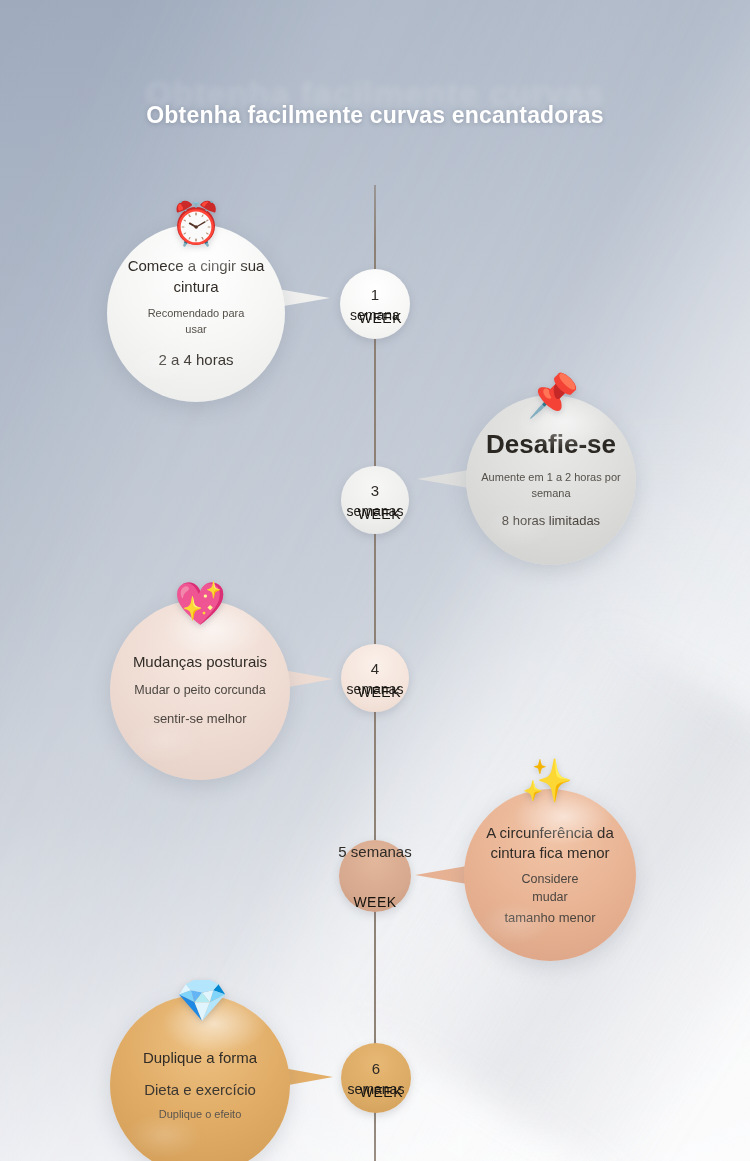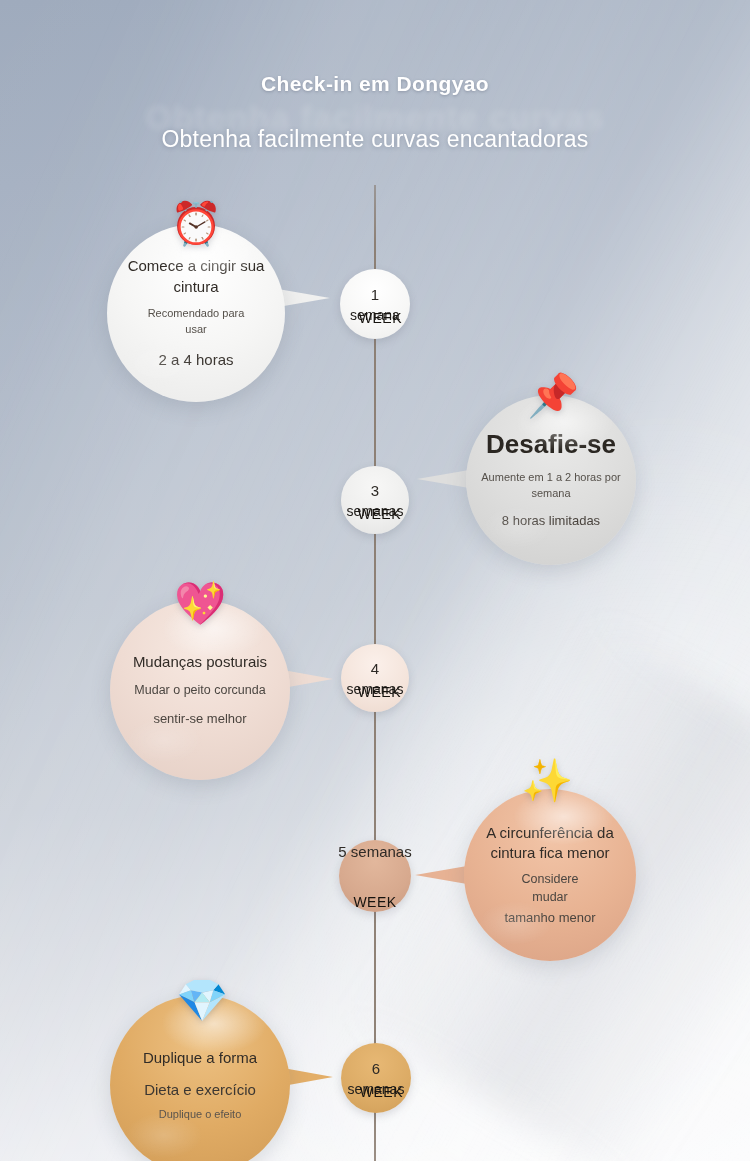--- a/index.html
+++ b/index.html
@@ -108,21 +108,21 @@
     font-weight:bold;
     color:rgba(255,255,255,0.16);
     letter-spacing:1px;
     filter:blur(3px);
     white-space:nowrap;
   }
   .subtitle {
     position:absolute;
     left:0; right:0; top:0;
     font-size:23px;
-    font-weight:normal;
+    font-weight:bold;
     color:#ffffff;
     letter-spacing:0.2px;
     text-shadow:0 1px 4px rgba(90,100,120,0.38);
   }
 
   
   .timeline-line {
     position:absolute;
     left:375px; top:185px;
     width:2px; height:976px;
@@ -278,21 +278,20 @@
 <body>
 
 <div class="bg">
   <div class="bg-streak-a"></div>
   <div class="bg-streak-b"></div>
   <div class="bg-streak-c"></div>
   <div class="bg-shadow-diag"></div>
 </div>
 
 <div class="header">
-  <div class="title">Check-in em Dongyao</div>
   <div class="subtitle-wrap">
     <div class="subtitle-ghost">Obtenha facilmente curvas</div>
     <div class="subtitle">Obtenha facilmente curvas encantadoras</div>
   </div>
 </div>
 
 <div class="timeline-line"></div>
 
 <div class="bubble" style="left:107px; top:224px; width:178px; height:178px;
             background:radial-gradient(circle at 52% 26%, #ffffff 0%, #f6f6f5 48%, #e9e9e8 100%);">

